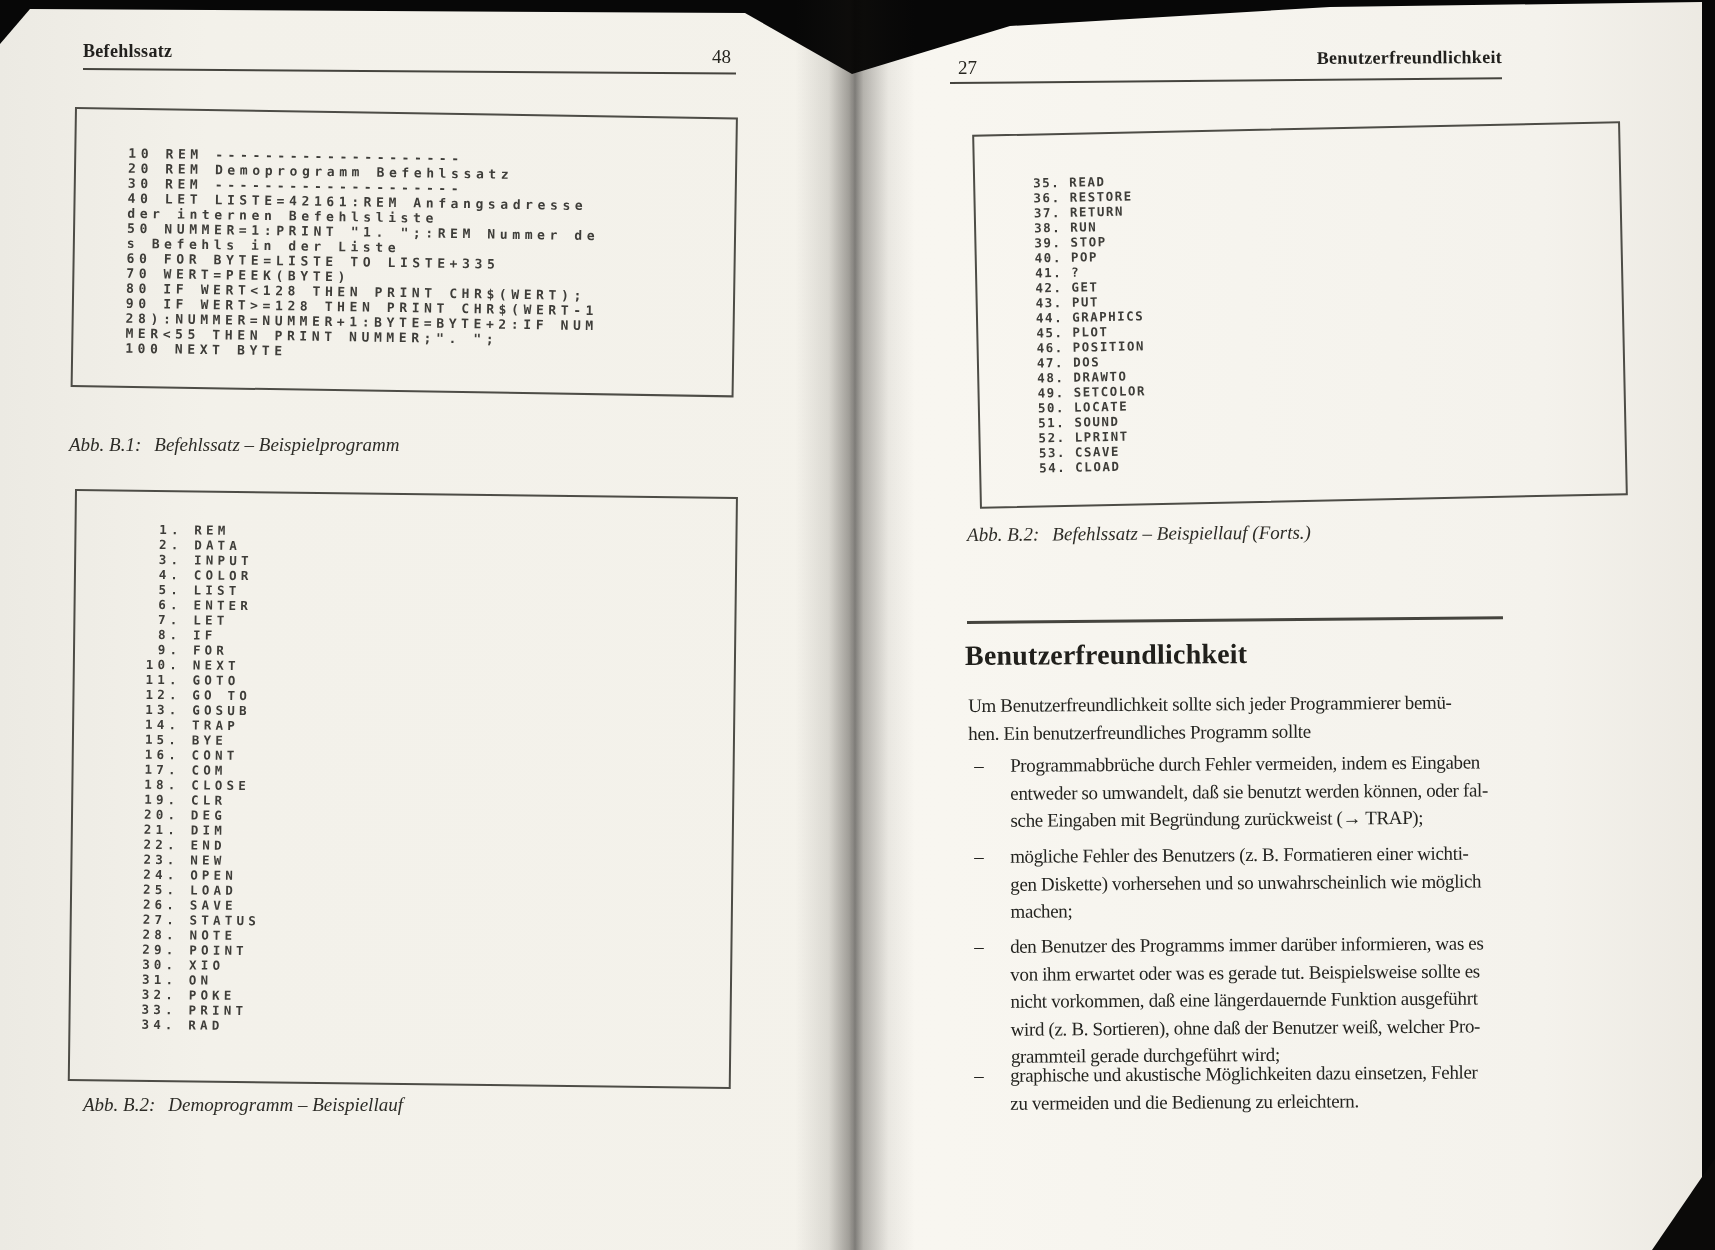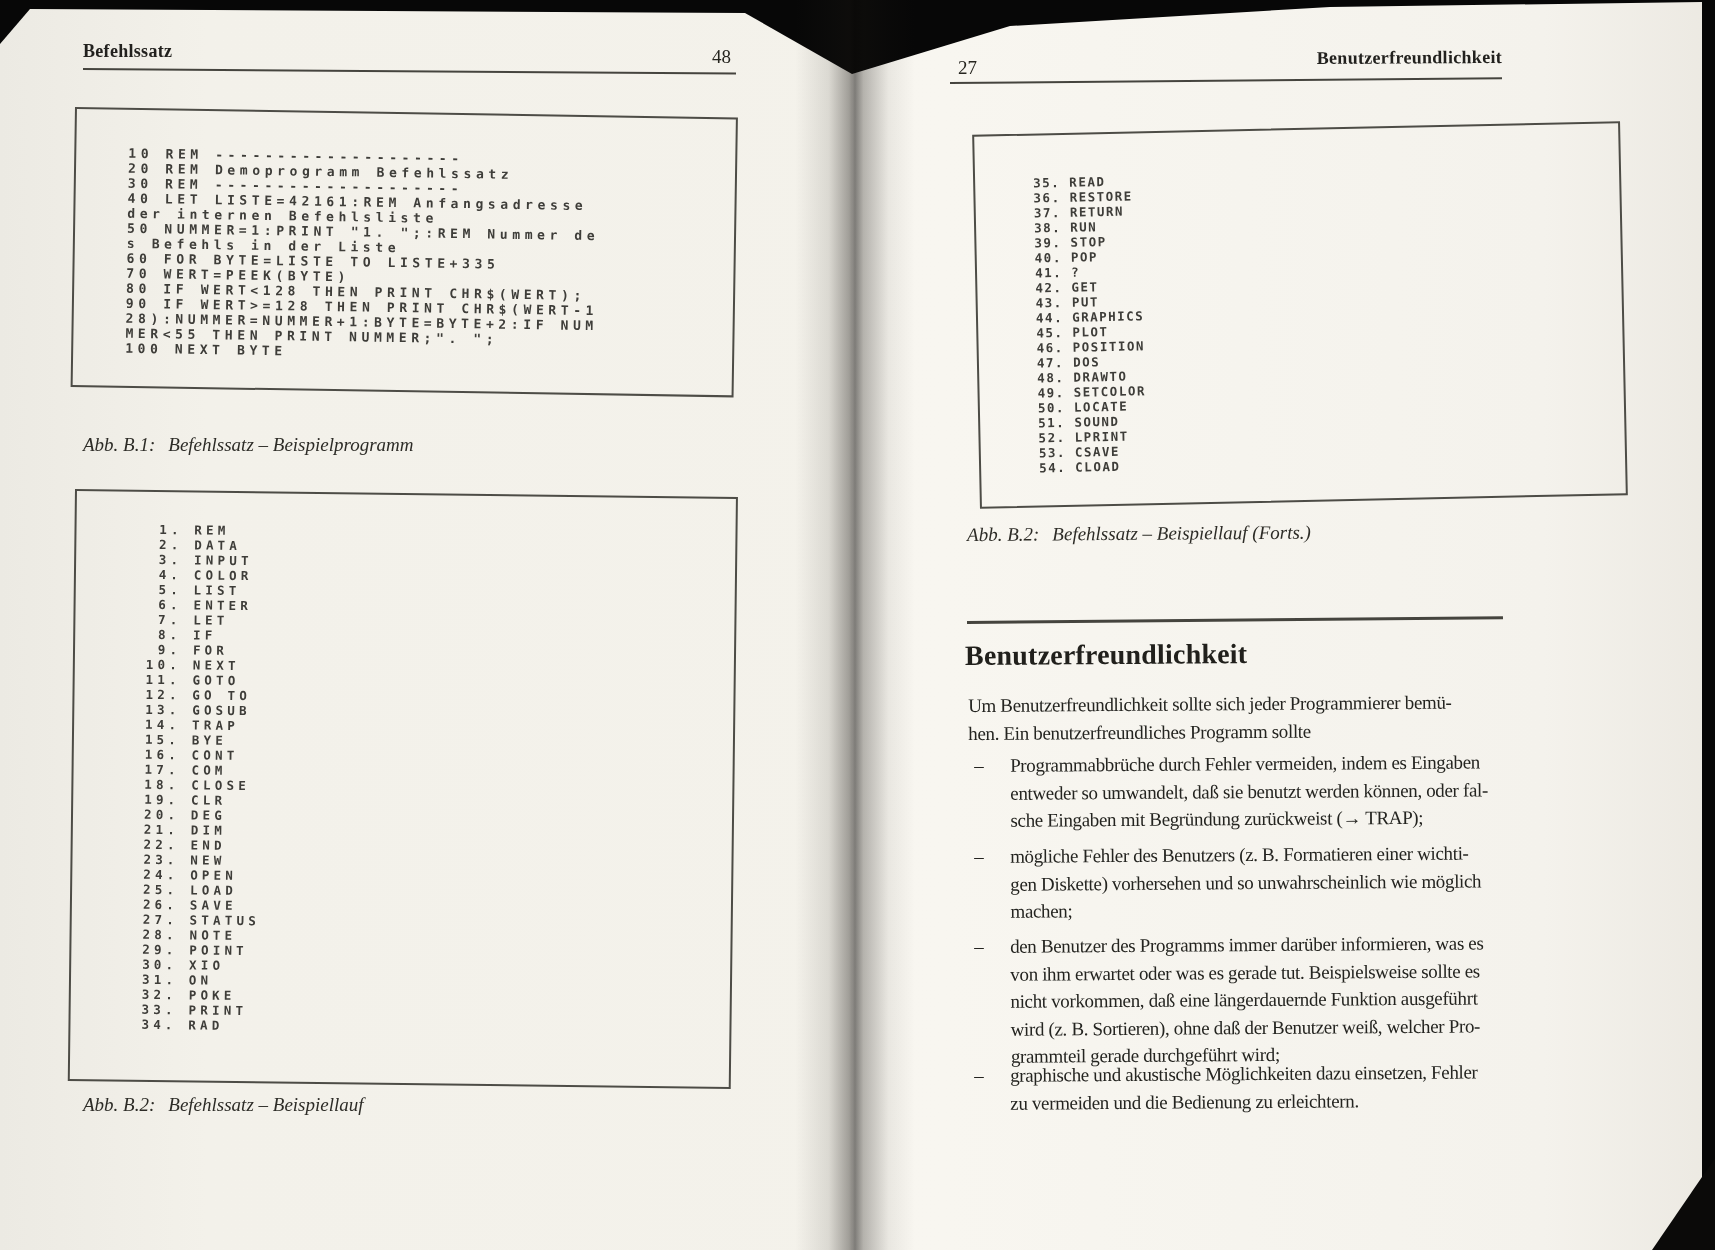--- a/index.html
+++ b/index.html
@@ -92,21 +92,21 @@
 50 NUMMER=1:PRINT "1. ";:REM Nummer de
 s Befehls in der Liste
 60 FOR BYTE=LISTE TO LISTE+335
 70 WERT=PEEK(BYTE)
 80 IF WERT&lt;128 THEN PRINT CHR$(WERT);
 90 IF WERT&gt;=128 THEN PRINT CHR$(WERT-1
 28):NUMMER=NUMMER+1:BYTE=BYTE+2:IF NUM
 MER&lt;55 THEN PRINT NUMMER;". ";
 100 NEXT BYTE</pre>
     </div>
-    <div class="caption" style="left:83px; top:434px;">
+    <div class="caption" style="left:69px; top:434px;">
       <span class="cap-label">Abb. B.1:</span><span>Befehlssatz – Beispielprogramm</span>
     </div>
 
     <div class="fig-box" style="left:75px; top:489px; width:659px; height:588px; transform:rotate(0.7deg); transform-origin:top left;">
       <pre class="listing list-left" style="left:71px; top:30px;"> 1. REM
  2. DATA
  3. INPUT
  4. COLOR
  5. LIST
  6. ENTER
@@ -133,21 +133,21 @@
 27. STATUS
 28. NOTE
 29. POINT
 30. XIO
 31. ON
 32. POKE
 33. PRINT
 34. RAD</pre>
     </div>
     <div class="caption" style="left:83px; top:1094px;">
-      <span class="cap-label">Abb. B.2:</span><span>Befehlssatz – Beispiellauf</span>
+      <span class="cap-label">Abb. B.2:</span><span>Demoprogramm – Beispiellauf</span>
     </div>
   </div>
 
   <div>
 
     <div class="page-num" style="left:946px; top:57px;margin-left:12px;">27</div>
     <div class="hrule" style="left:950px; top:82px; width:552px; transform:rotate(-0.5deg); transform-origin:left center;"></div>
     <div class="run-head" style="left:1100px; top:48px; width:402px; text-align:right; transform:rotate(-0.3deg);">Benutzerfreundlichkeit</div>
 
     <div class="fig-box" style="left:976px; top:128px; width:644px; height:370px; transform:rotate(-1.2deg);">

